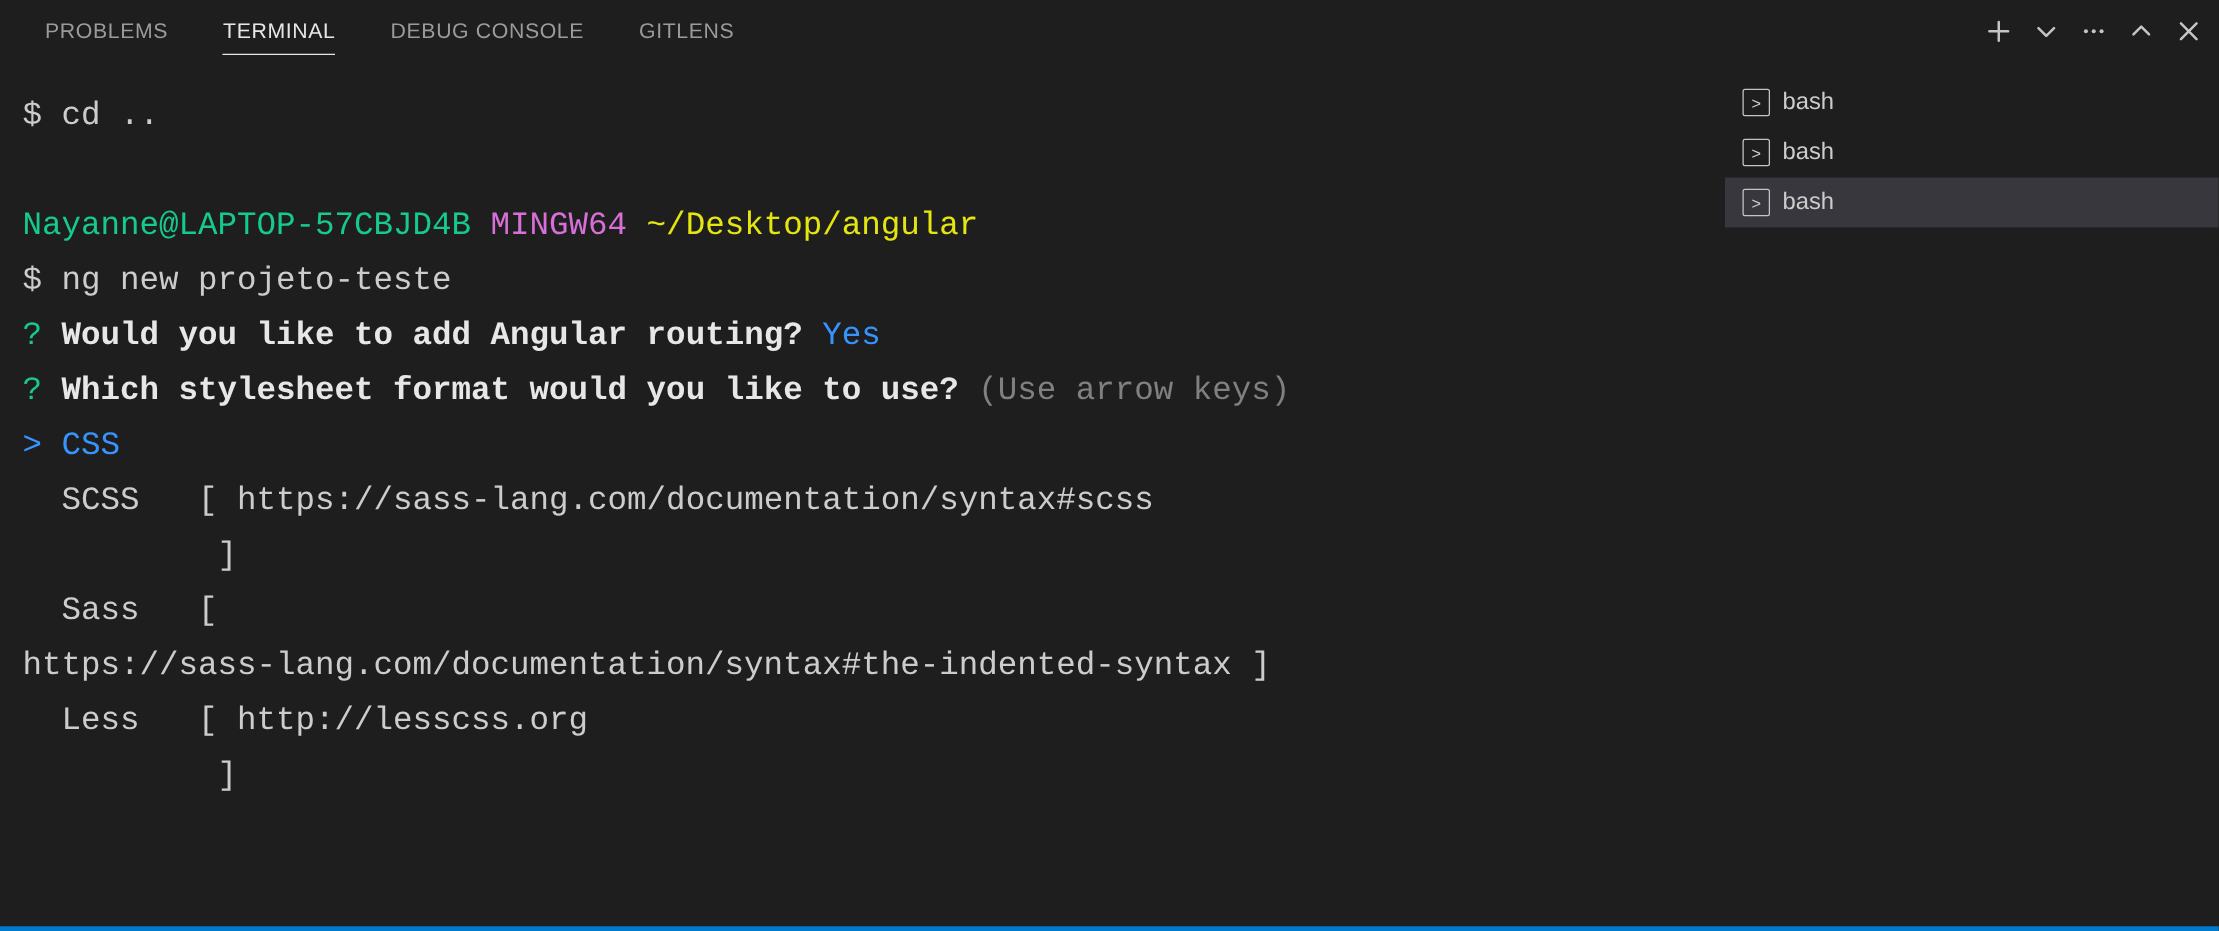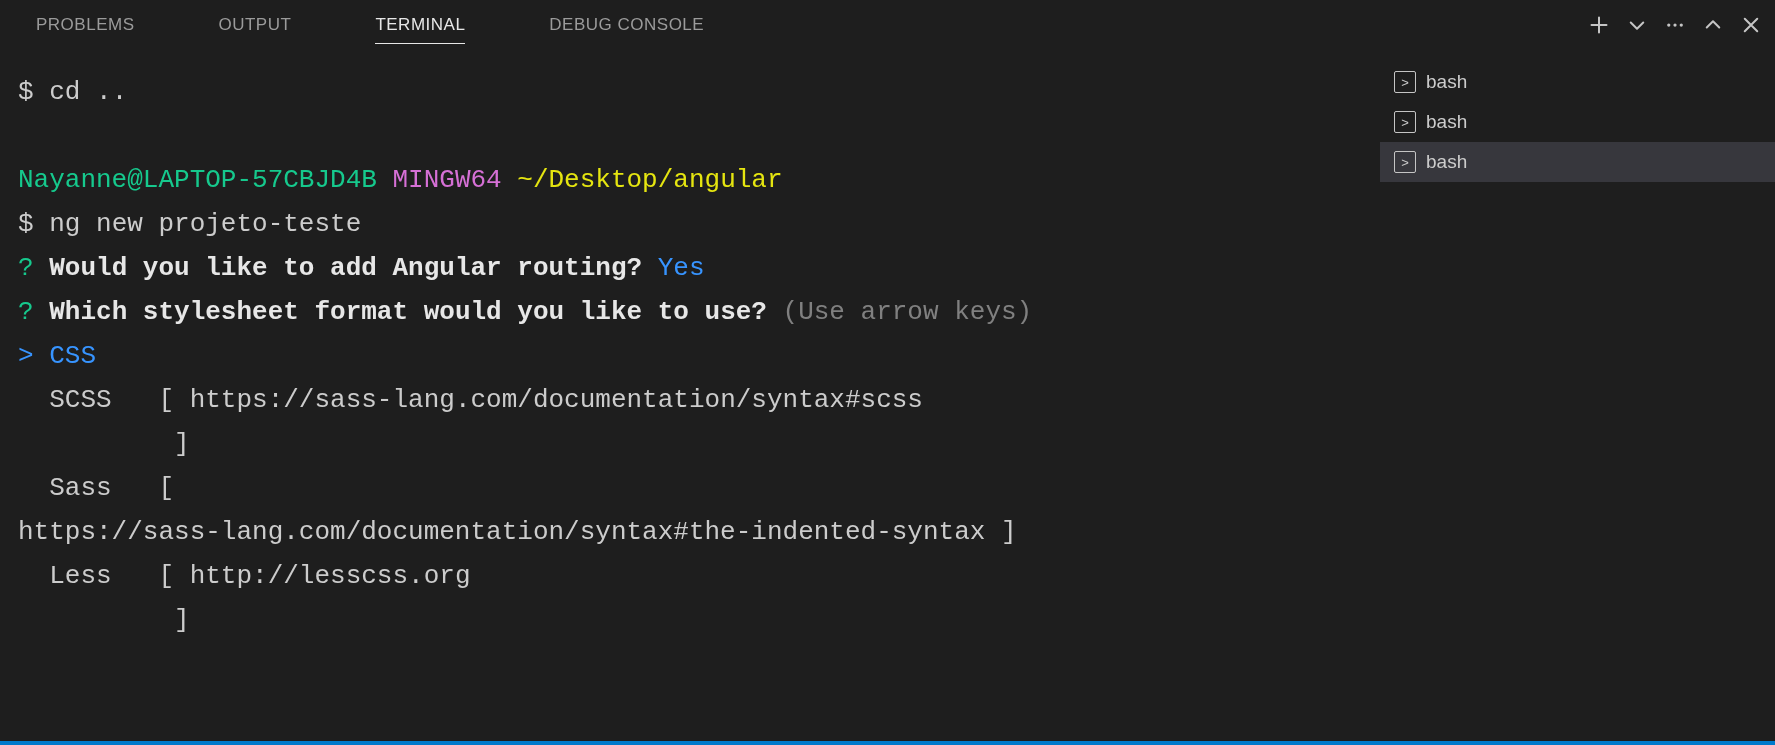--- a/index.html
+++ b/index.html
@@ -3,21 +3,21 @@
 <meta charset="utf-8">
 <style>
   * { margin:0; padding:0; box-sizing:border-box; }
   html,body { width:1775px; height:745px; background:#1e1e1e; color:#cccccc;
               font-family:"Segoe UI","Helvetica Neue",Arial,sans-serif;
               overflow:hidden; }
 
   
   .tabbar { display:flex; align-items:center; height:50px;
             padding:0 8px 0 14px; font-size:17px; letter-spacing:.5px;
-            color:#9b9b9b; user-select:none;gap:40px; }
+            color:#9b9b9b; user-select:none; }
   .tab { padding:0 22px; height:100%; display:flex; align-items:center;
          text-transform:uppercase; cursor:pointer; }
   .tab.active { color:#e7e7e7; position:relative; }
   .tab.active::after { content:""; position:absolute; left:22px; right:22px;
                        bottom:6px; height:1.5px; background:#e7e7e7; }
   .tabbar-spacer { flex:1; }
   .tabbar-actions { display:flex; align-items:center; gap:18px;
                     color:#c5c5c5; padding-right:6px; }
   .ico { width:20px; height:20px; display:inline-flex; align-items:center;
          justify-content:center; cursor:pointer; }
@@ -49,23 +49,23 @@
 
   
   .status { position:absolute; left:0; right:0; bottom:0; height:4px;
             background:#007acc; }
 </style>
 </head>
 <body>
 
 <div class="tabbar">
   <div class="tab">PROBLEMS</div>
-  <div class="tab">OUTPUT</div>
   <div class="tab active">TERMINAL</div>
   <div class="tab">DEBUG CONSOLE</div>
+  <div class="tab">GITLENS</div>
   <div class="tabbar-spacer"></div>
   <div class="tabbar-actions">
     <span class="ico">
       <svg viewBox="0 0 16 16">
           <path d="M8 2v12M2 8h12"></path>
         </svg>
     </span>
     <span class="ico">
       <svg viewBox="0 0 16 16">
           <path d="M3 6l5 5 5-5"></path>

